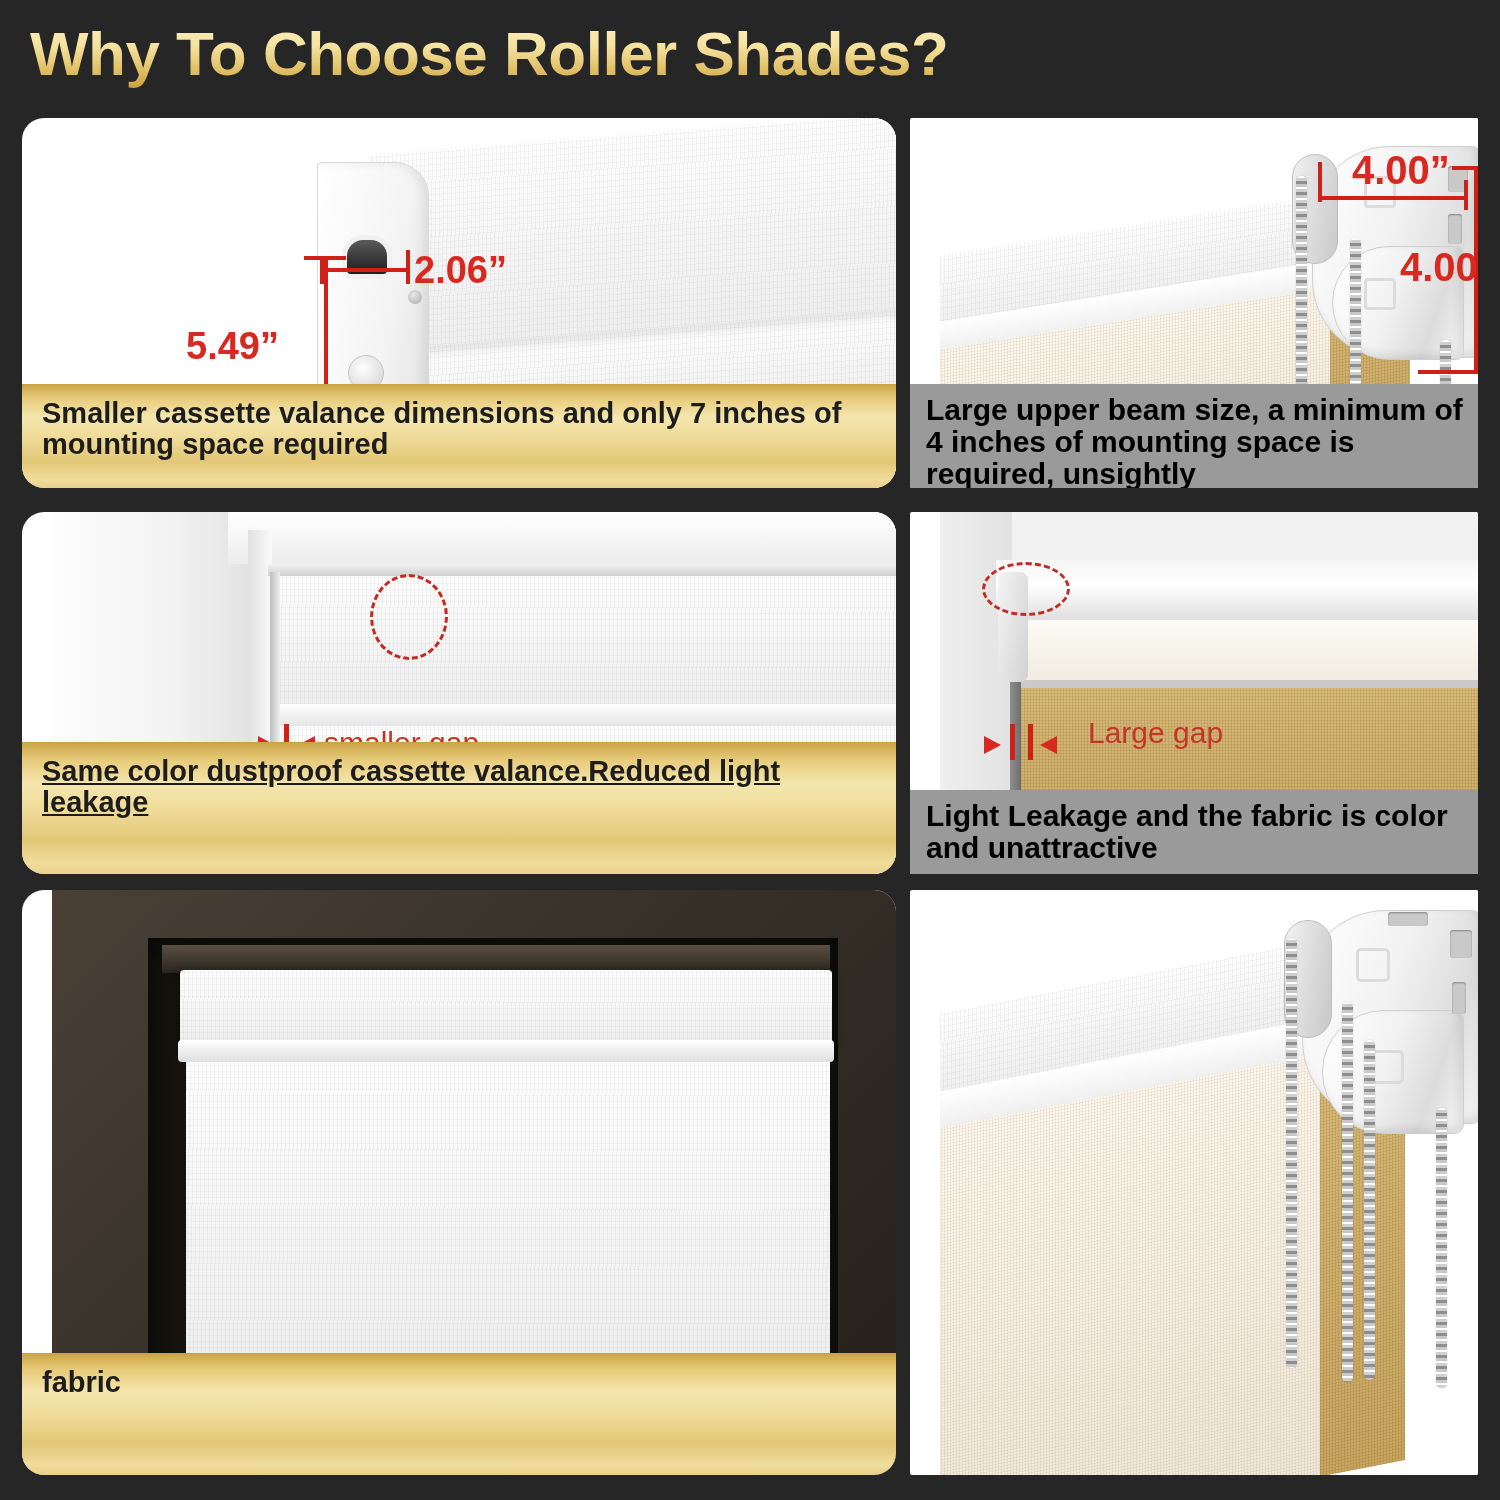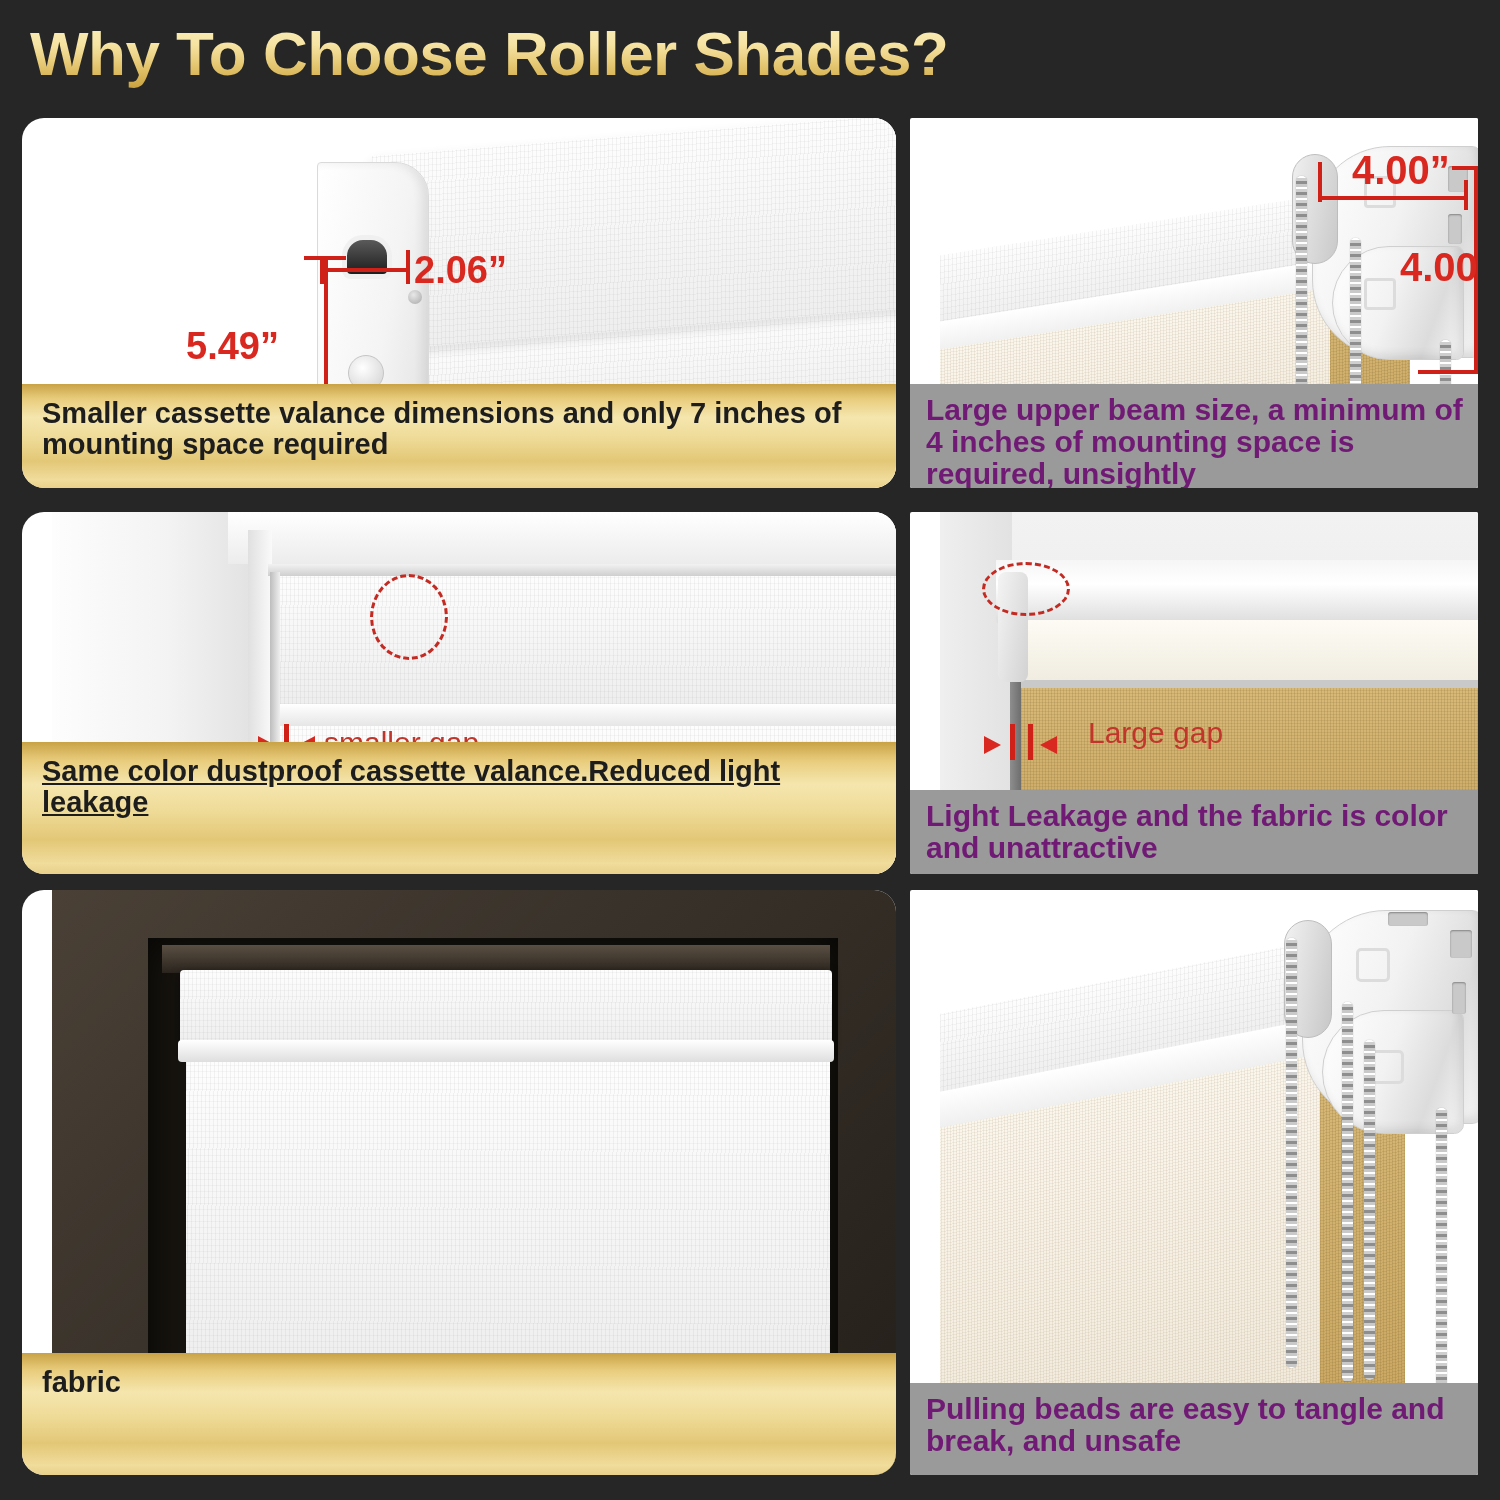--- a/index.html
+++ b/index.html
@@ -40,21 +40,21 @@
     background:linear-gradient(180deg,
       #c9a245 0%,
       #e8cc7c 14%,
       #f5e6ae 32%,
       #efdb98 52%,
       #e2c776 74%,
       #f0dc9c 92%,
       #e9d08a 100%);
   }
   .cap.gray{
-    color:#701a75;
+    color:#000000;
     background:#9a9a9a;
     padding:10px 14px 12px 16px;
     font-size:30px;line-height:1.06;
   }
   .fabric-white{
     background:
       repeating-linear-gradient(91deg, rgba(0,0,0,.045) 0 1px, rgba(0,0,0,0) 1px 4px),
       repeating-linear-gradient(0deg, rgba(0,0,0,.03) 0 1px, rgba(0,0,0,0) 1px 6px),
       linear-gradient(180deg,#fdfdfd,#eeeeee);
   }
@@ -325,16 +325,15 @@
                   border:3px solid #dcdcdc;border-radius:5px;"></div>
       <div style="position:absolute;left:344px;top:30px;width:46px;height:116px;
                   background:linear-gradient(100deg,#f2f2f2,#c7c7c7);border-radius:24px;border:1px solid #bdbdbd;"></div>
 
       <div class="beadchain" style="left:346px;top:48px;height:430px;"></div>
       <div class="beadchain" style="left:402px;top:112px;height:380px;"></div>
       <div class="beadchain" style="left:424px;top:150px;height:340px;"></div>
       <div class="beadchain" style="left:496px;top:218px;height:280px;"></div>
     </div>
 
-    <div class="cap gray" style="height:92px;">Pulling beads are easy to tangle and break, and unsafe</div>
   </div>
 
 </div>
 
 </body></html>

